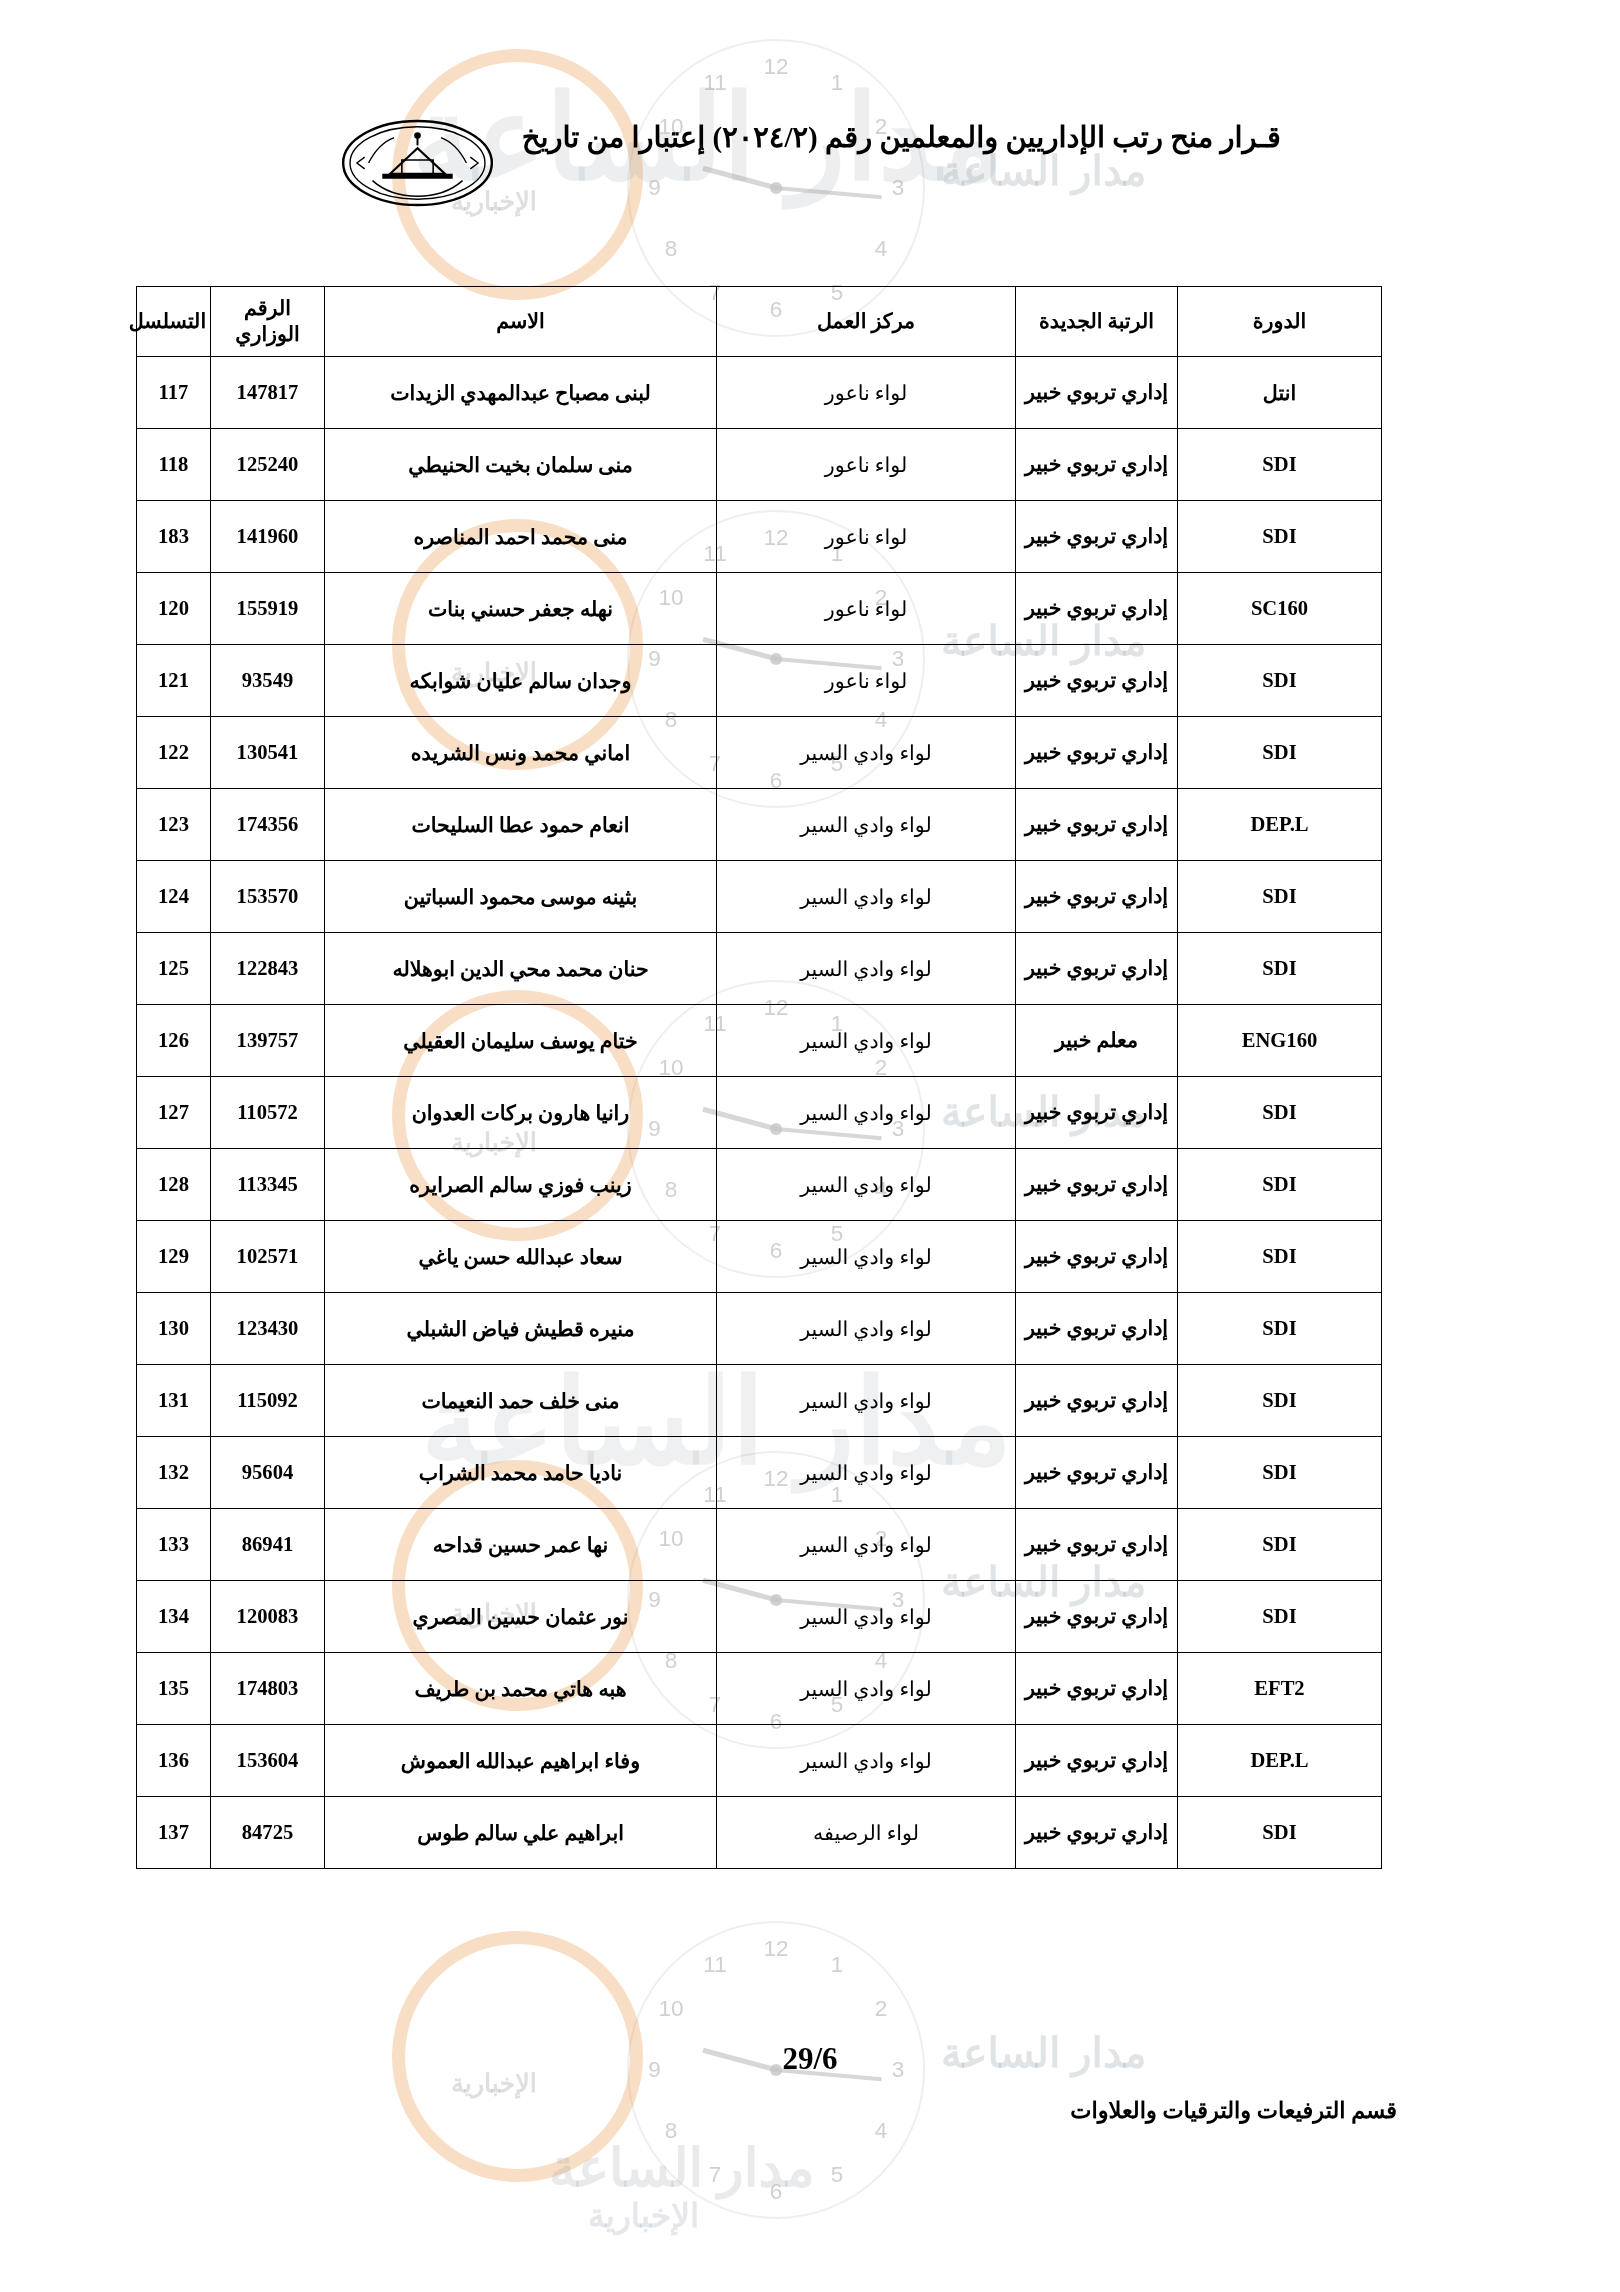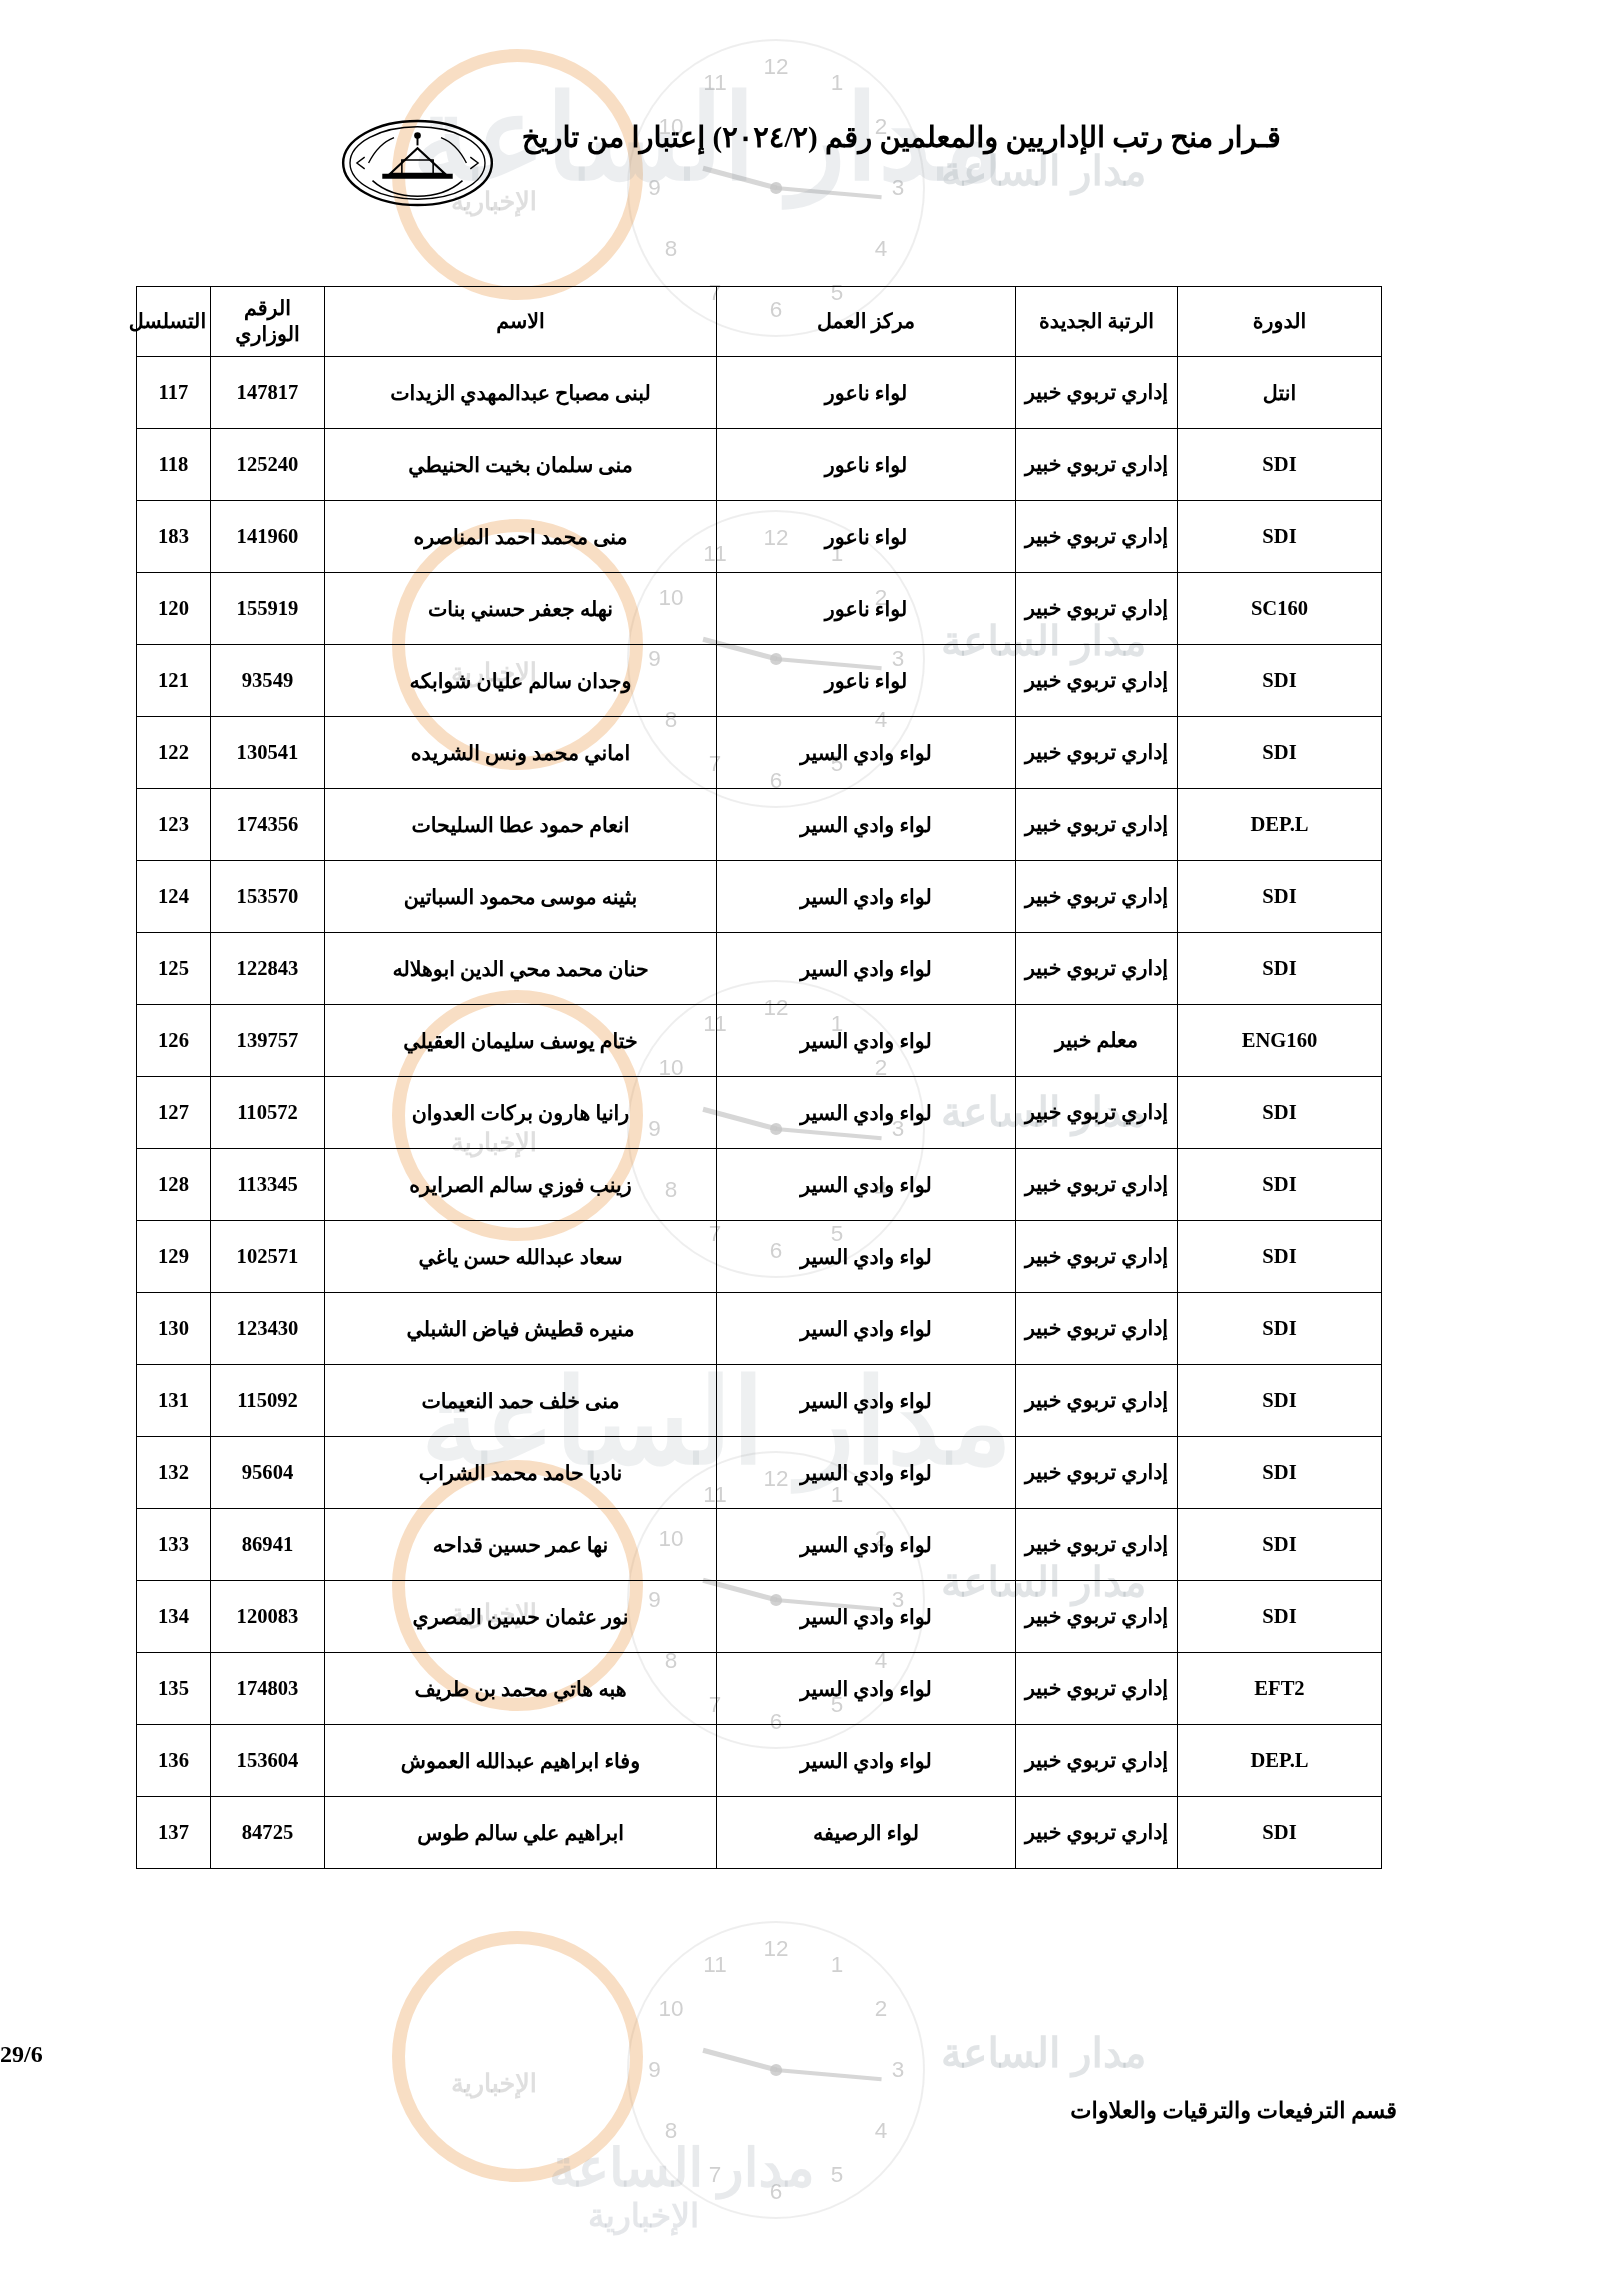--- a/index.html
+++ b/index.html
@@ -129,21 +129,21 @@
   col.c-seq    { width: 74px; }
   col.c-minnum { width: 114px; }
   col.c-name   { width: 392px; }
   col.c-center { width: 299px; }
   col.c-rank   { width: 162px; }
   col.c-course { width: 204px; }
 
   td.seq    { font-weight: bold; font-size: 22.5px; margin-top: 11px; }
   td.minnum { font-weight: bold; font-size: 22.5px; }
   td.name   { font-weight: bold; font-size: 22.5px; }
-  td.center { font-weight: bold; font-size: 21.6px; }
+  td.center { font-weight: normal; font-size: 21.6px; }
   td.rank   { font-weight: bold; font-size: 19.6px; line-height: 1.2; }
   td.course { font-weight: bold; font-size: 22.5px; }
   .footer-wrap {
     position: absolute;
     top: 2049px;
     right: 0;
     left: 0;
   }
   .dept-label {
     position: absolute;
@@ -151,24 +151,24 @@
     top: 0;
     font-family: "Liberation Serif", serif;
     font-weight: bold;
     font-size: 22.5px;
     margin-top: 48px;
   }
   .page-num {
     position: absolute;
     left: 0; right: 0;
     top: -7.8px;
-    text-align: left;
+    text-align: center;
     font-family: "Liberation Serif", serif;
     font-weight: bold;
-    font-size: 24px;
+    font-size: 31px;
   }
 </style>
 </head>
 <body>
 
 <div class="wm-layer" id="wm">
     <div class="wm-clock" style="left: 627px; top: 39px; width: 294px; height: 294px;">
       <span class="num" style="left: 147px; top: 25.5px; font-size: 22.5px;">12</span>
       <span class="num" style="left: 208px; top: 42px; font-size: 22.5px;">1</span>
       <span class="num" style="left: 252px; top: 86px; font-size: 22.5px;">2</span>

